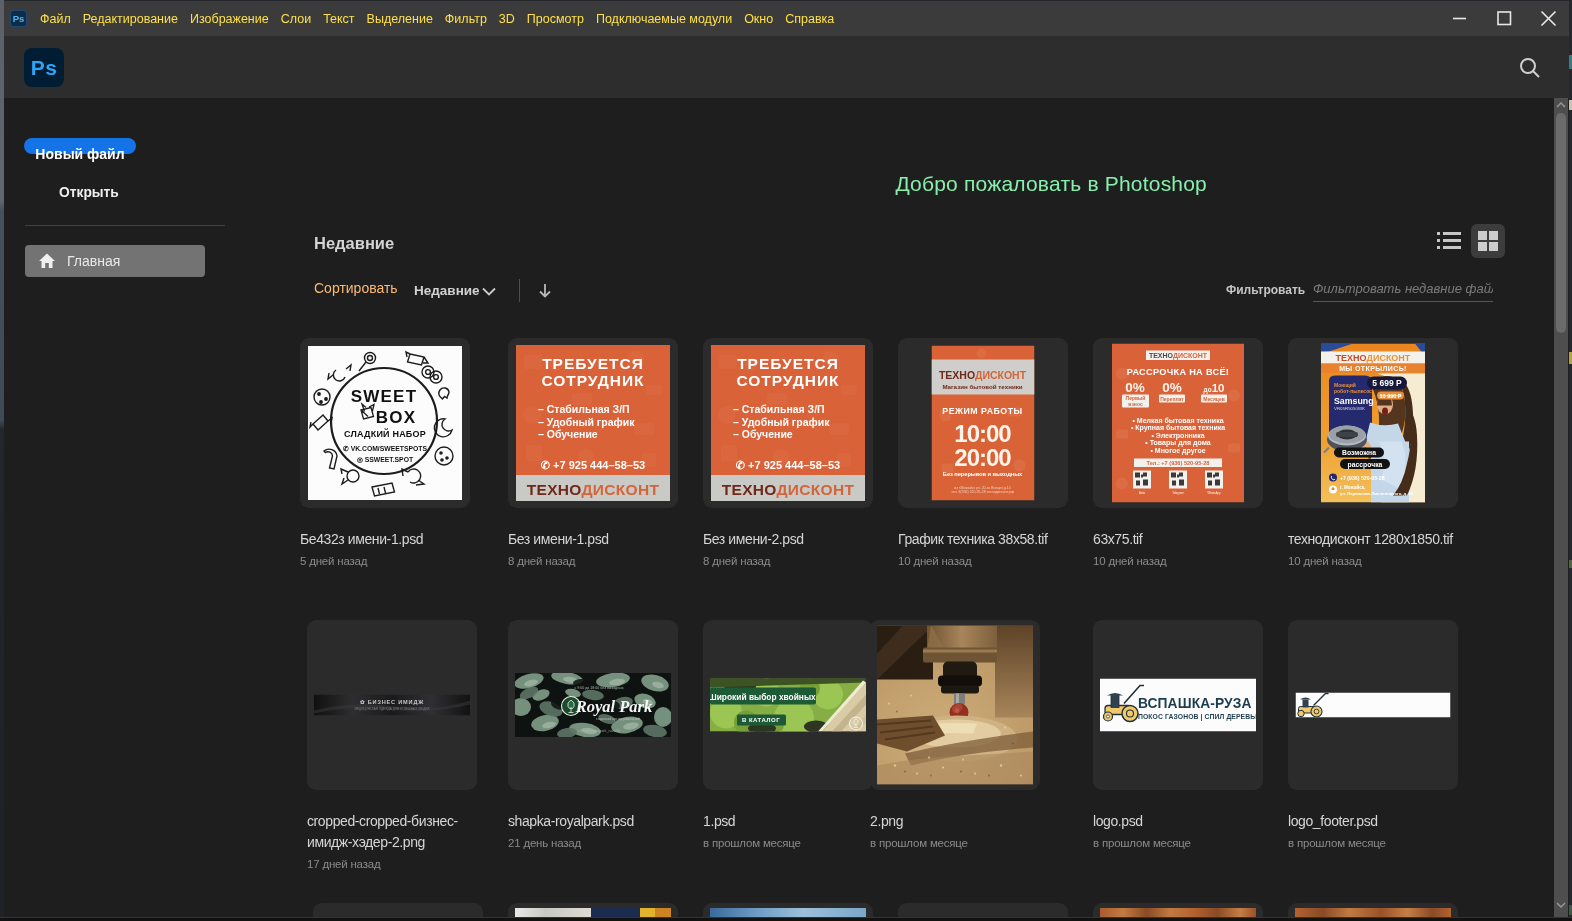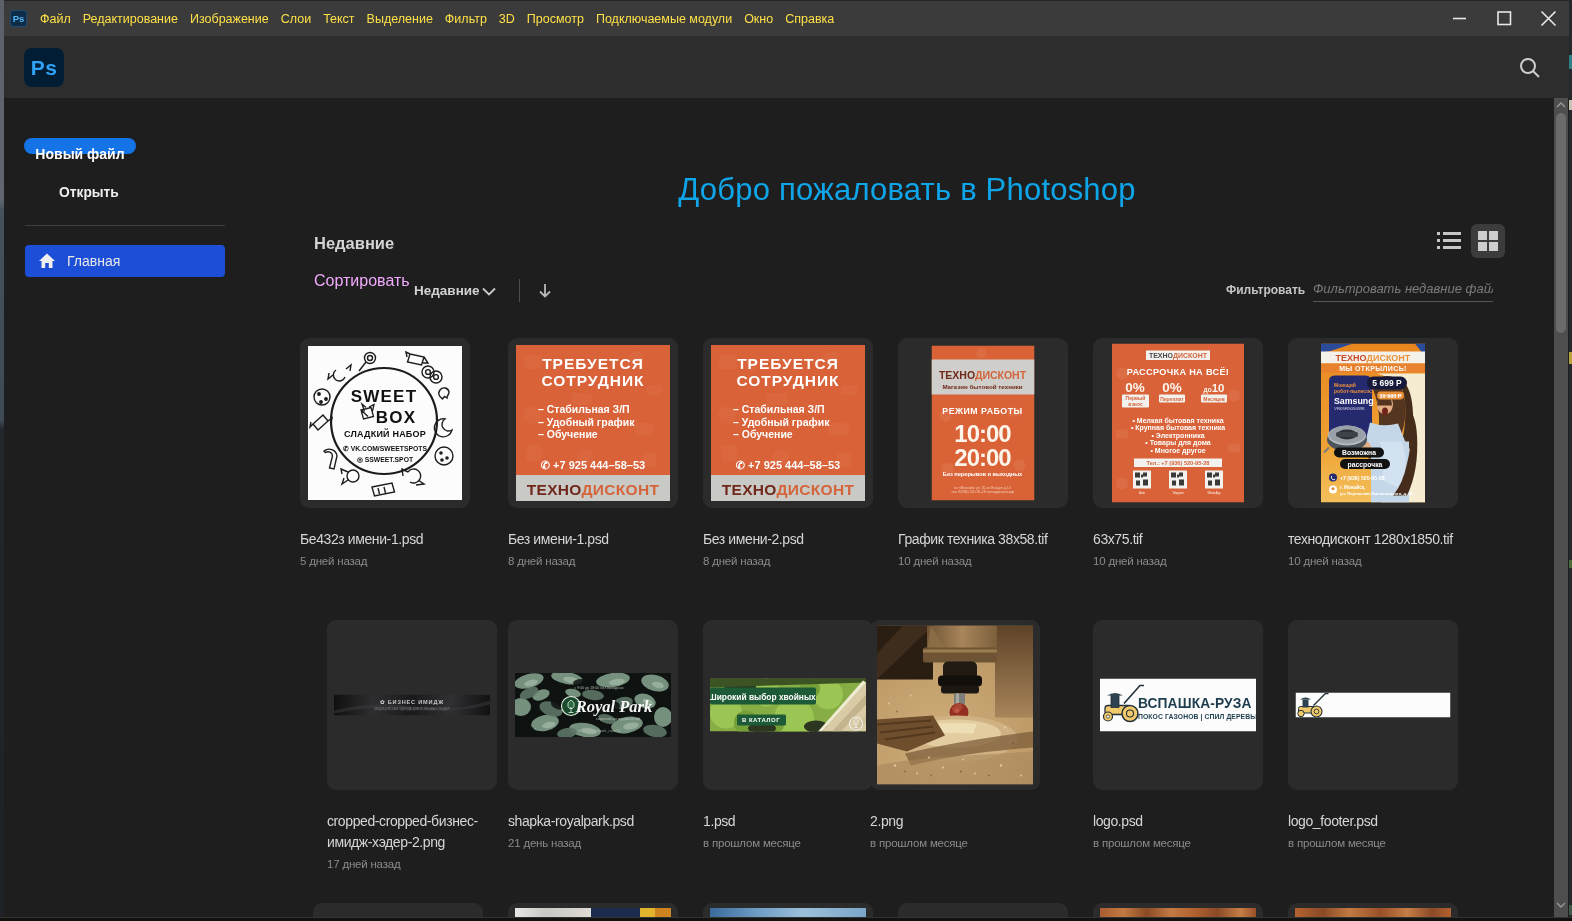--- a/index.html
+++ b/index.html
@@ -14,27 +14,27 @@
 #winctl { position:absolute; right:0; top:0; height:36px; }
 
 
 #header { position:absolute; left:4px; top:36px; right:3px; height:62px; background:#2d2d2d; }
 #pslogo { position:absolute; left:20px; top:12px; width:40px; height:39px; background:#001d33; border-radius:8px; color:#2fa3f7; font-size:21px; font-weight:bold; text-align:center; line-height:39px; letter-spacing:0.5px; }
 
 
 #newfile { position:absolute; left:24px; top:138px; width:112px; height:16px; background:#1473e6; border-radius:16px; color:#fff; font-size:14px; font-weight:bold; text-align:center; line-height:32px; }
 #openbtn { position:absolute; left:42px; top:185px; color:#efefef; font-size:13.8px; font-weight:bold;margin-left:17px; }
 #sep { position:absolute; left:25px; top:225px; width:200px; height:1px; background:#3f3f3f; }
-#homerow { position:absolute; left:25px; top:245px; width:200px; height:32px; background:#1d4ed8; border-radius:4px; color:#e8e8e8; font-size:14px; }
+#homerow { position:absolute; left:25px; top:245px; width:180px; height:32px; background:#737373; border-radius:4px; color:#e8e8e8; font-size:14px; }
 #homerow span { position:absolute; left:42px; top:8px; }
 
 
-#welcome { position:absolute; left:607px; top:172px; width:600px; text-align:center; color:#0ea5e9; font-size:31px; letter-spacing:0.2px; }
+#welcome { position:absolute; left:607px; top:172px; width:600px; text-align:right; color:#86efac; font-size:21px; letter-spacing:0.2px; }
 #recent { position:absolute; left:314px; top:234px; color:#d4d4d4; font-size:16.5px; font-weight:bold; }
-#sortlbl { position:absolute; left:314px; top:272px; color:#f0abfc; font-size:16px; }
+#sortlbl { position:absolute; left:314px; top:280px; color:#fdba74; font-size:14px; }
 #sortval { position:absolute; left:414px; top:283px; color:#d2d2d2; font-size:13.5px; font-weight:bold; }
 #vertdiv { position:absolute; left:519px; top:279px; width:1px; height:23px; background:#4d4d4d; }
 #filterlbl { position:absolute; left:1226px; top:283px; color:#c6c6c6; font-size:12px; font-weight:bold; }
 #filterinput { position:absolute; left:1313px; top:281px; width:180px; height:21px; border-bottom:1px solid #565656; color:#7b7b7b; font-size:13px; font-style:italic; overflow:hidden; white-space:nowrap; }
 #gridbtn { position:absolute; left:1471px; top:224px; width:34px; height:34px; background:#3c3c3c; border-radius:6px; }
 
 
 .card { position:absolute; width:170px; }
 .tile { position:relative; width:170px; height:170px; background:#2b2b2b; border-radius:9px; }
 .tile3 { position:absolute; top:903px; width:170px; height:18px; background:#2b2b2b; border-radius:9px 9px 0 0; overflow:hidden; }
@@ -392,21 +392,21 @@
         <circle cx="12" cy="145.2" r="1.5" fill="#e8822e"></circle>
         <path d="M12 149.5 l-1.6 -3 3.2 0 z" fill="#fff"></path>
       <text x="19" y="145" font-size="4.6" font-weight="bold" fill="#fff">г. Можайск,</text>
       <text x="19" y="151" font-size="4.2" font-weight="bold" fill="#fff">ул. Переяслав-Хмельницкого, д. 43</text>
     </svg>
   </div>
   <div class="fname">технодисконт 1280x1850.tif</div>
   <div class="fdate">10 дней назад</div>
 </div>
 
-<div class="card" style="left:327px;top:620px">
+<div class="card" style="left:307px;top:620px">
   <div class="tile">
     <svg class="thumb" width="156" height="21" viewBox="0 0 156 21">
       <defs>
           <linearGradient id="biz" x1="0" y1="0" x2="1" y2="0">
         <stop offset="0" stop-color="#101010"></stop>
             <stop offset="0.25" stop-color="#2e2e30"></stop>
             <stop offset="0.5" stop-color="#1a1a1c"></stop>
             <stop offset="0.75" stop-color="#303034"></stop>
             <stop offset="1" stop-color="#121212"></stop>
       </linearGradient>

